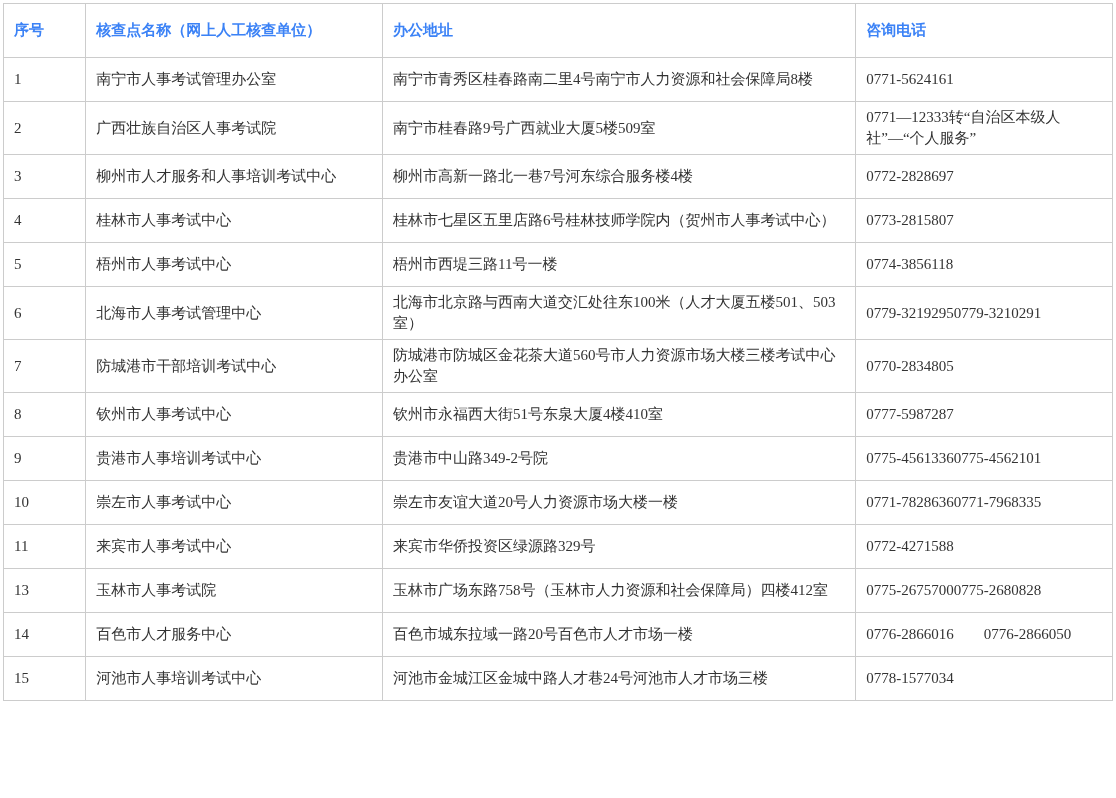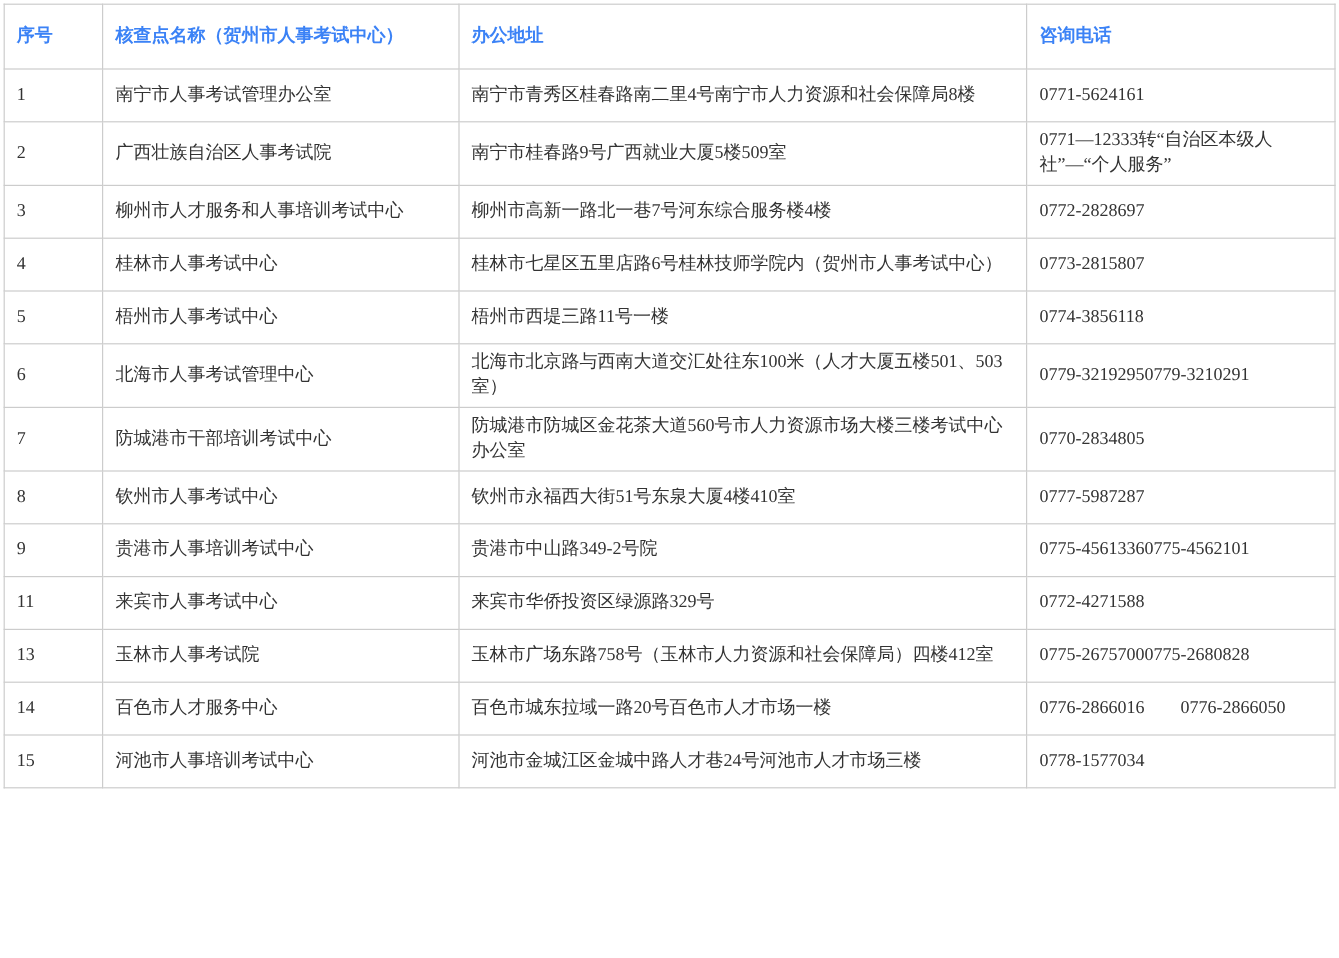--- a/index.html
+++ b/index.html
@@ -45,21 +45,21 @@
 <table class="contact-table">
   <colgroup>
     <col class="col-index">
     <col class="col-name">
     <col class="col-address">
     <col class="col-phone">
   </colgroup>
   <thead>
     <tr>
       <th>序号</th>
-      <th>核查点名称（贺州市人事考试中心）</th>
+      <th>核查点名称（网上人工核查单位）</th>
       <th>办公地址</th>
       <th>咨询电话</th>
     </tr>
   </thead>
   <tbody>
       <tr>
         <td class="col-index">1</td>
         <td class="col-name">南宁市人事考试管理办公室</td>
         <td class="col-address">南宁市青秀区桂春路南二里4号南宁市人力资源和社会保障局8楼</td>
         <td class="col-phone">0771-5624161</td>
@@ -106,20 +106,26 @@
         <td class="col-address">钦州市永福西大街51号东泉大厦4楼410室</td>
         <td class="col-phone">0777-5987287</td>
       </tr>
       <tr>
         <td class="col-index">9</td>
         <td class="col-name">贵港市人事培训考试中心</td>
         <td class="col-address">贵港市中山路349-2号院</td>
         <td class="col-phone">0775-45613360775-4562101</td>
       </tr>
       <tr>
+        <td class="col-index">10</td>
+        <td class="col-name">崇左市人事考试中心</td>
+        <td class="col-address">崇左市友谊大道20号人力资源市场大楼一楼</td>
+        <td class="col-phone">0771-78286360771-7968335</td>
+      </tr>
+      <tr>
         <td class="col-index">11</td>
         <td class="col-name">来宾市人事考试中心</td>
         <td class="col-address">来宾市华侨投资区绿源路329号</td>
         <td class="col-phone">0772-4271588</td>
       </tr>
       <tr>
         <td class="col-index">13</td>
         <td class="col-name">玉林市人事考试院</td>
         <td class="col-address">玉林市广场东路758号（玉林市人力资源和社会保障局）四楼412室</td>
         <td class="col-phone">0775-26757000775-2680828</td>

